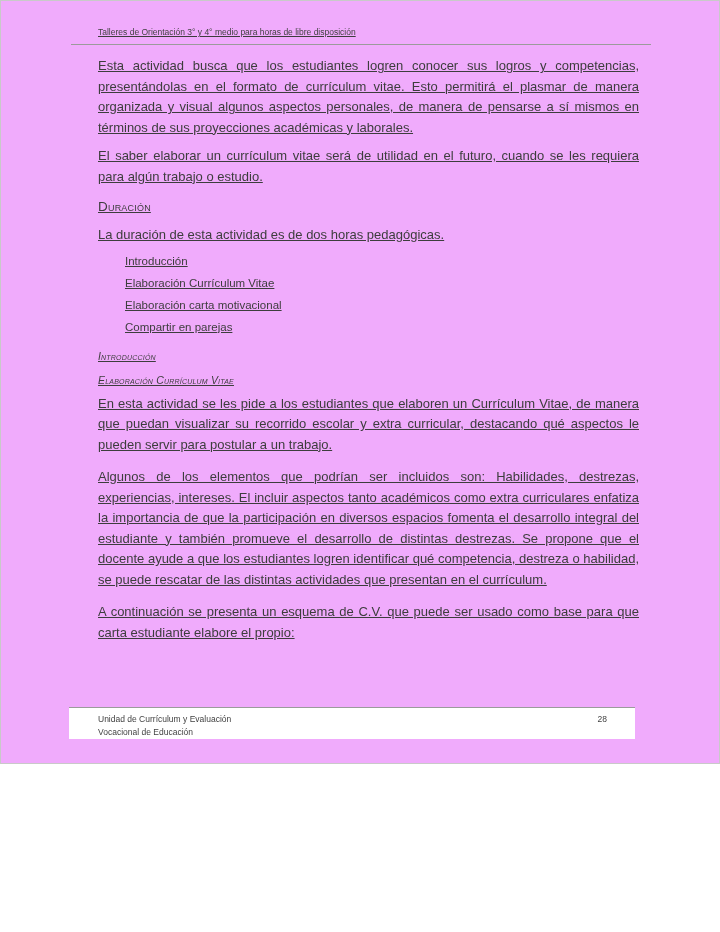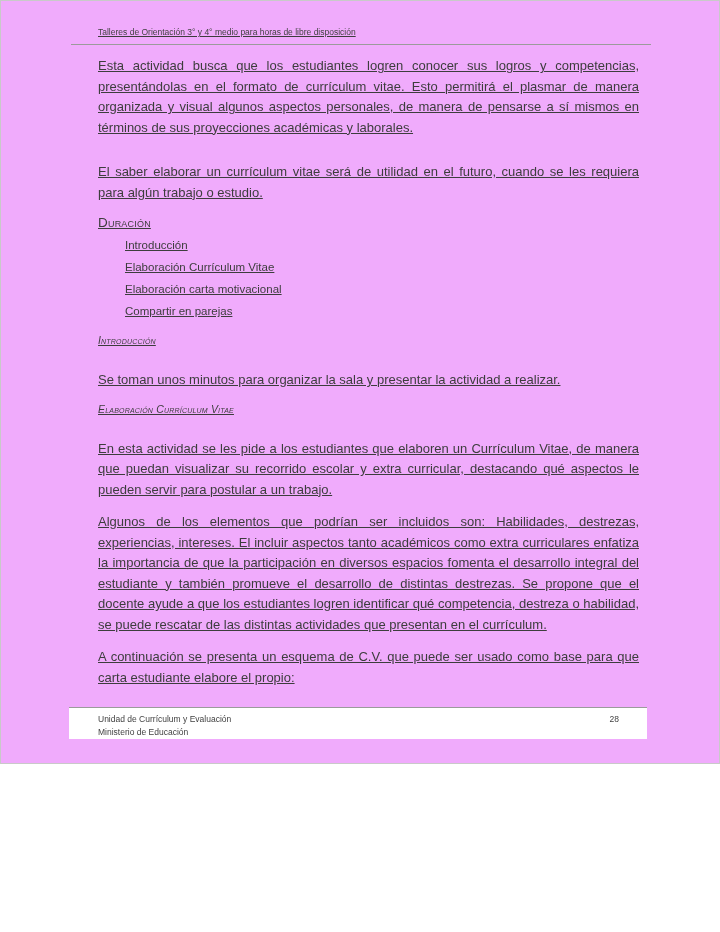--- a/index.html
+++ b/index.html
@@ -48,26 +48,26 @@
   h4.sub {
     font-size: 10.5px; font-weight: 400; font-style: italic;
     font-variant: small-caps; letter-spacing: .2px;
     color: #3d3d3d; margin: 12px 0 0 0;
   }
   p.body {
     font-size: 13px; line-height: 20.5px; text-align: justify;
     color: #3d3d3d; margin: 12px 0 0 0;
   }
   p.body.after-h { margin-top: 11px; }
-  p.body.follow { margin-top: 24px; }
+  p.body.follow { margin-top: 8px; }
   .list { margin: 4px 0 0 27px; }
   .list-item { font-size: 11.5px; line-height: 22px; color: #3d3d3d; }
 
   
-  .ftr { position: absolute; left: 68px; right: 72px; bottom: 24px; background: #fff; }
+  .ftr { position: absolute; left: 68px; right: 84px; bottom: 24px; background: #fff; }
   .ftr-inner { padding: 5px 28px 0 29px; display: flex; justify-content: space-between; align-items: flex-start; }
   .ftr-left div { font-size: 8.5px; line-height: 13px; color: #424242; }
   .ftr-page { font-size: 8.5px; line-height: 13px; color: #424242; }
 </style>
 </head>
 <body>
 
 <div class="page">
 
   <header class="hdr">
@@ -77,42 +77,42 @@
     <div class="rule"></div>
   </header>
 
   <main class="content">
 
 
     <p class="body after-h">Esta actividad busca que los estudiantes logren conocer sus logros y competencias, presentándolas en el formato de currículum vitae. Esto permitirá el plasmar de manera organizada y visual algunos aspectos personales, de manera de pensarse a sí mismos en términos de sus proyecciones académicas y laborales.</p>
     <p class="body follow">El saber elaborar un currículum vitae será de utilidad en el futuro, cuando se les requiera para algún trabajo o estudio.</p>
 
     <h3 class="sec tight">Duración</h3>
+    <p class="body after-h">La duración de esta actividad es de dos horas pedagógicas.</p>
 
     <div class="list">
       <div class="list-item">Introducción</div>
       <div class="list-item">Elaboración Currículum Vitae</div>
       <div class="list-item">Elaboración carta motivacional</div>
       <div class="list-item">Compartir en parejas</div>
     </div>
 
     <h4 class="sub">Introducción</h4>
-    <p class="body follow">Se toman unos minutos para organizar la sala y presentar la actividad a realizar.</p>
 
     <h4 class="sub">Elaboración Currículum Vitae</h4>
     <p class="body follow">En esta actividad se les pide a los estudiantes que elaboren un Currículum Vitae, de manera que puedan visualizar su recorrido escolar y extra curricular, destacando qué aspectos le pueden servir para postular a un trabajo.</p>
     <p class="body">Algunos de los elementos que podrían ser incluidos son: Habilidades, destrezas, experiencias, intereses. El incluir aspectos tanto académicos como extra curriculares enfatiza la importancia de que la participación en diversos espacios fomenta el desarrollo integral del estudiante y también promueve el desarrollo de distintas destrezas. Se propone que el docente ayude a que los estudiantes logren identificar qué competencia, destreza o habilidad, se puede rescatar de las distintas actividades que presentan en el currículum.</p>
     <p class="body">A continuación se presenta un esquema de C.V. que puede ser usado como base para que carta estudiante elabore el propio:</p>
 
   </main>
 
   <footer class="ftr">
     <div class="rule"></div>
     <div class="ftr-inner">
       <div class="ftr-left">
         <div>Unidad de Currículum y Evaluación</div>
-        <div>Ministerio de Educación</div>
+        <div>Vocacional de Educación</div>
       </div>
       <div class="ftr-page">28</div>
     </div>
   </footer>
 
 </div>
 
 </body></html>

